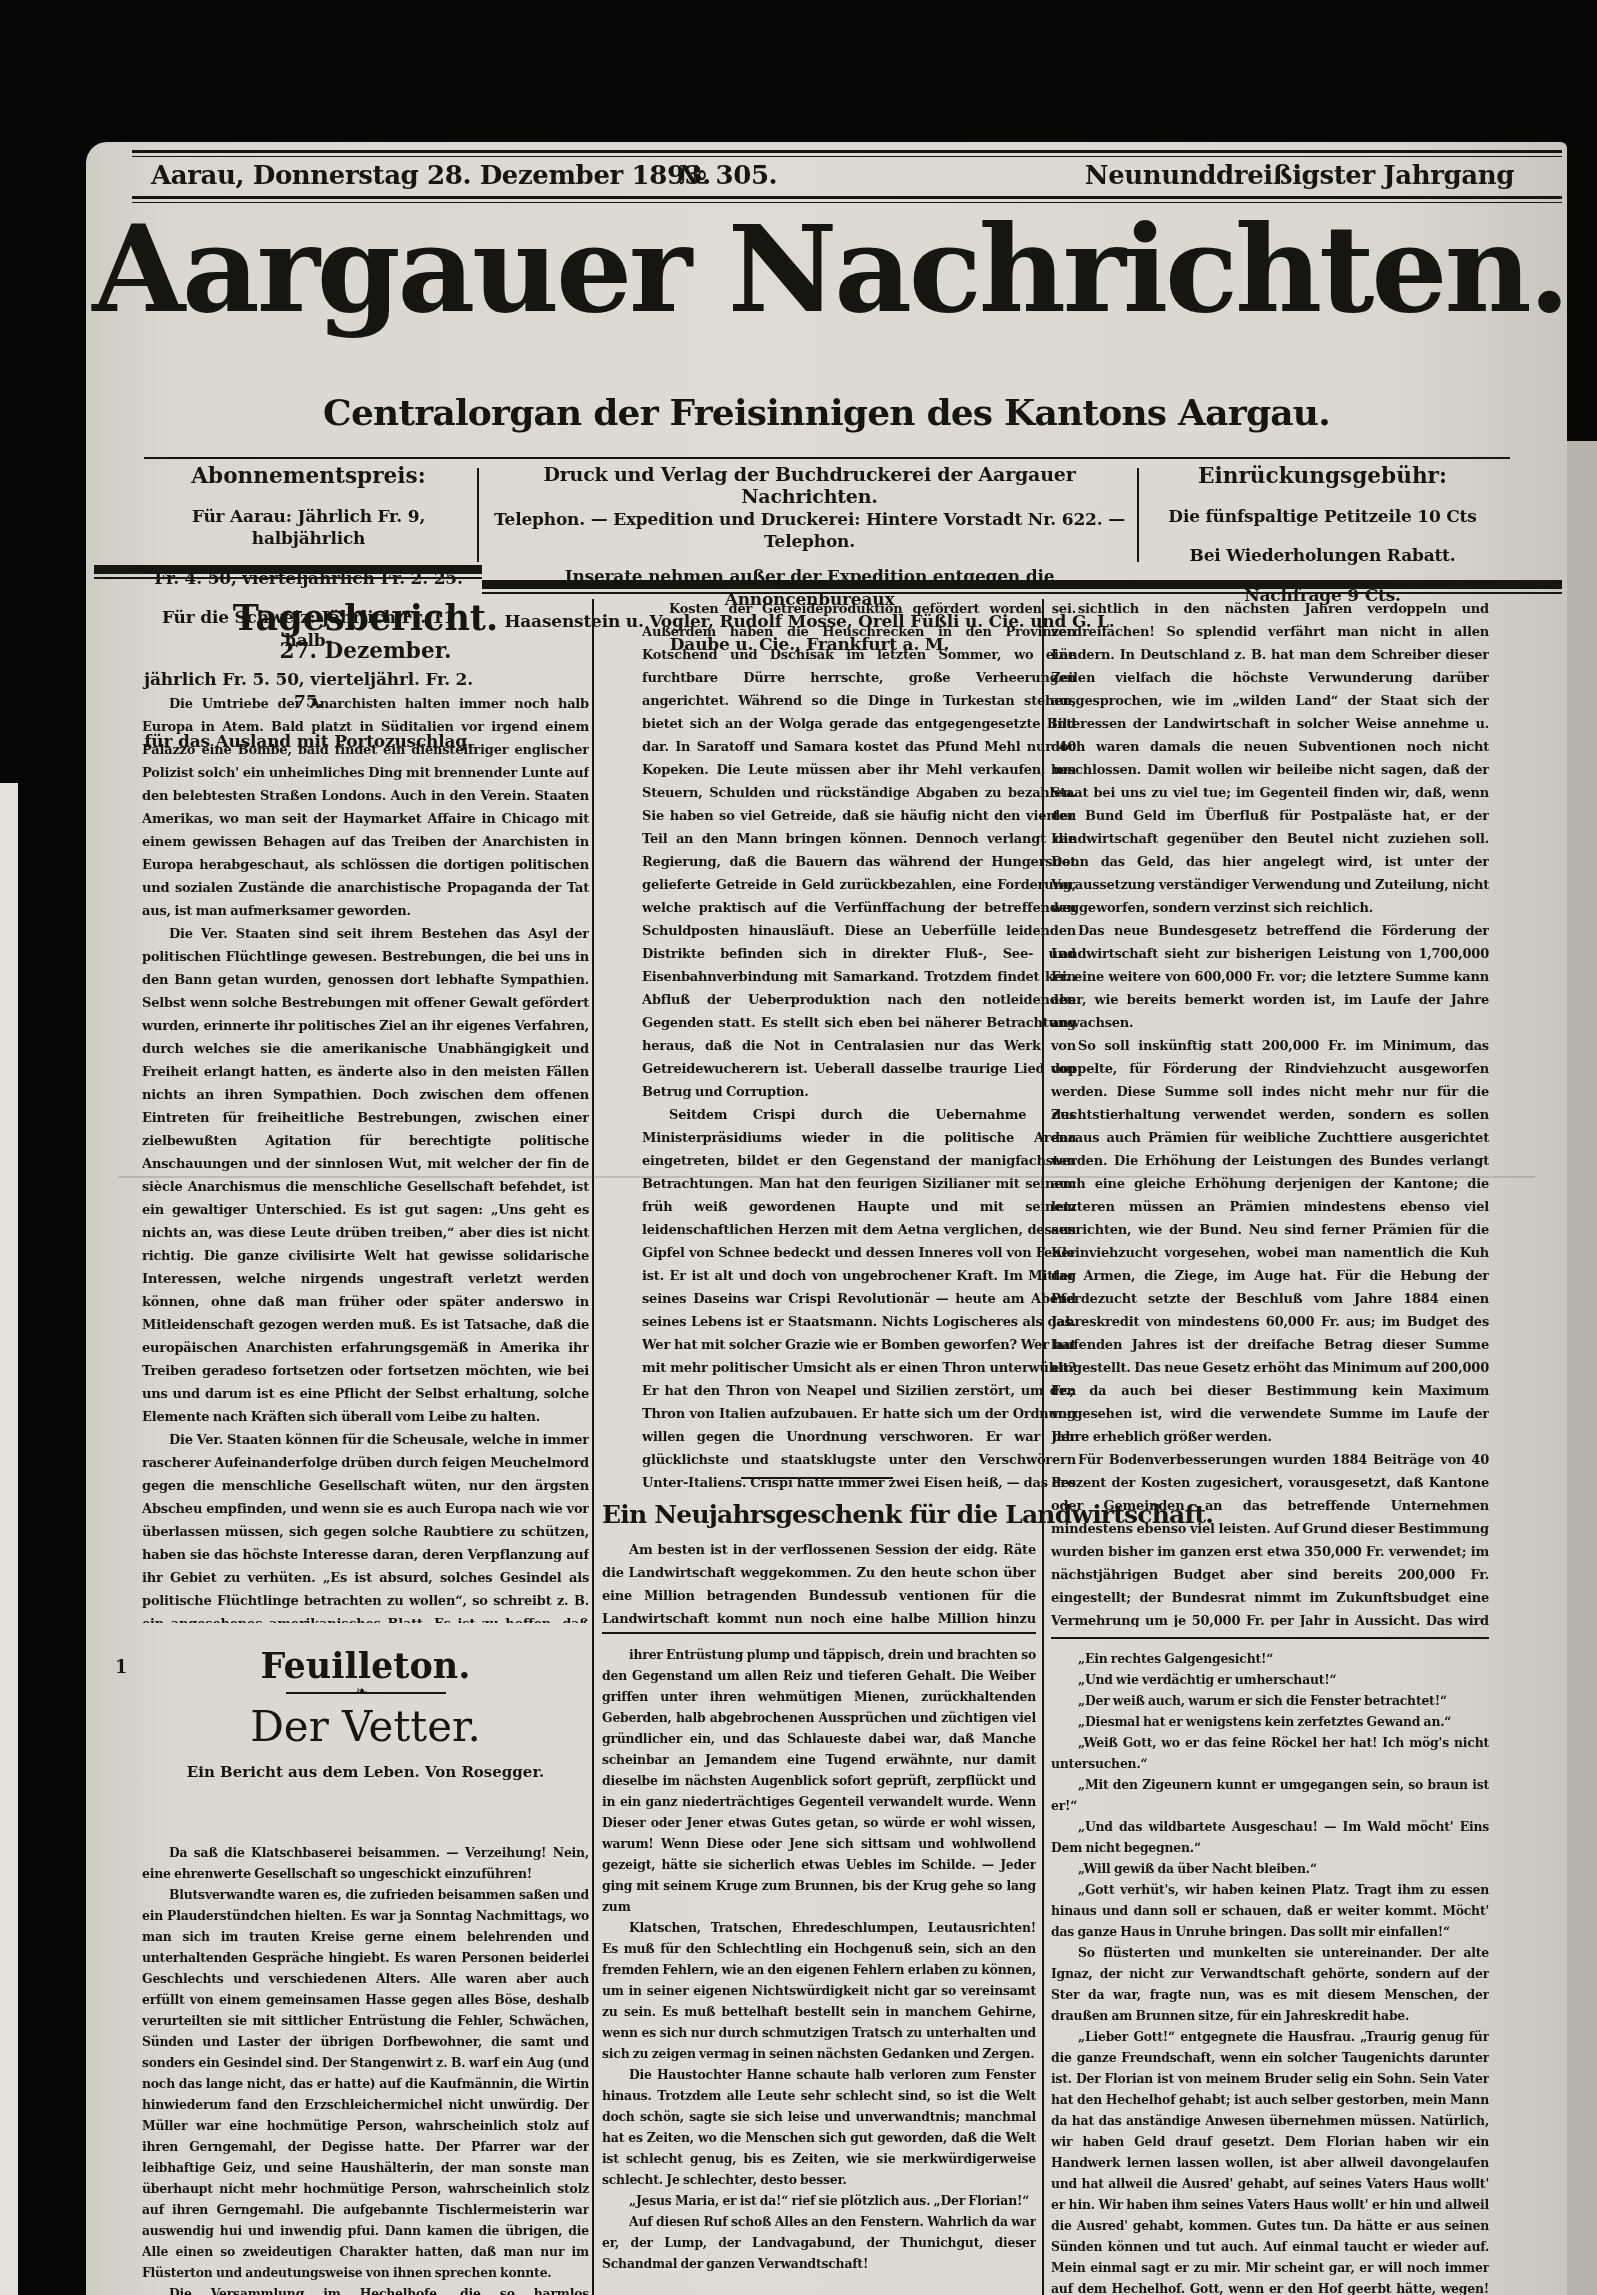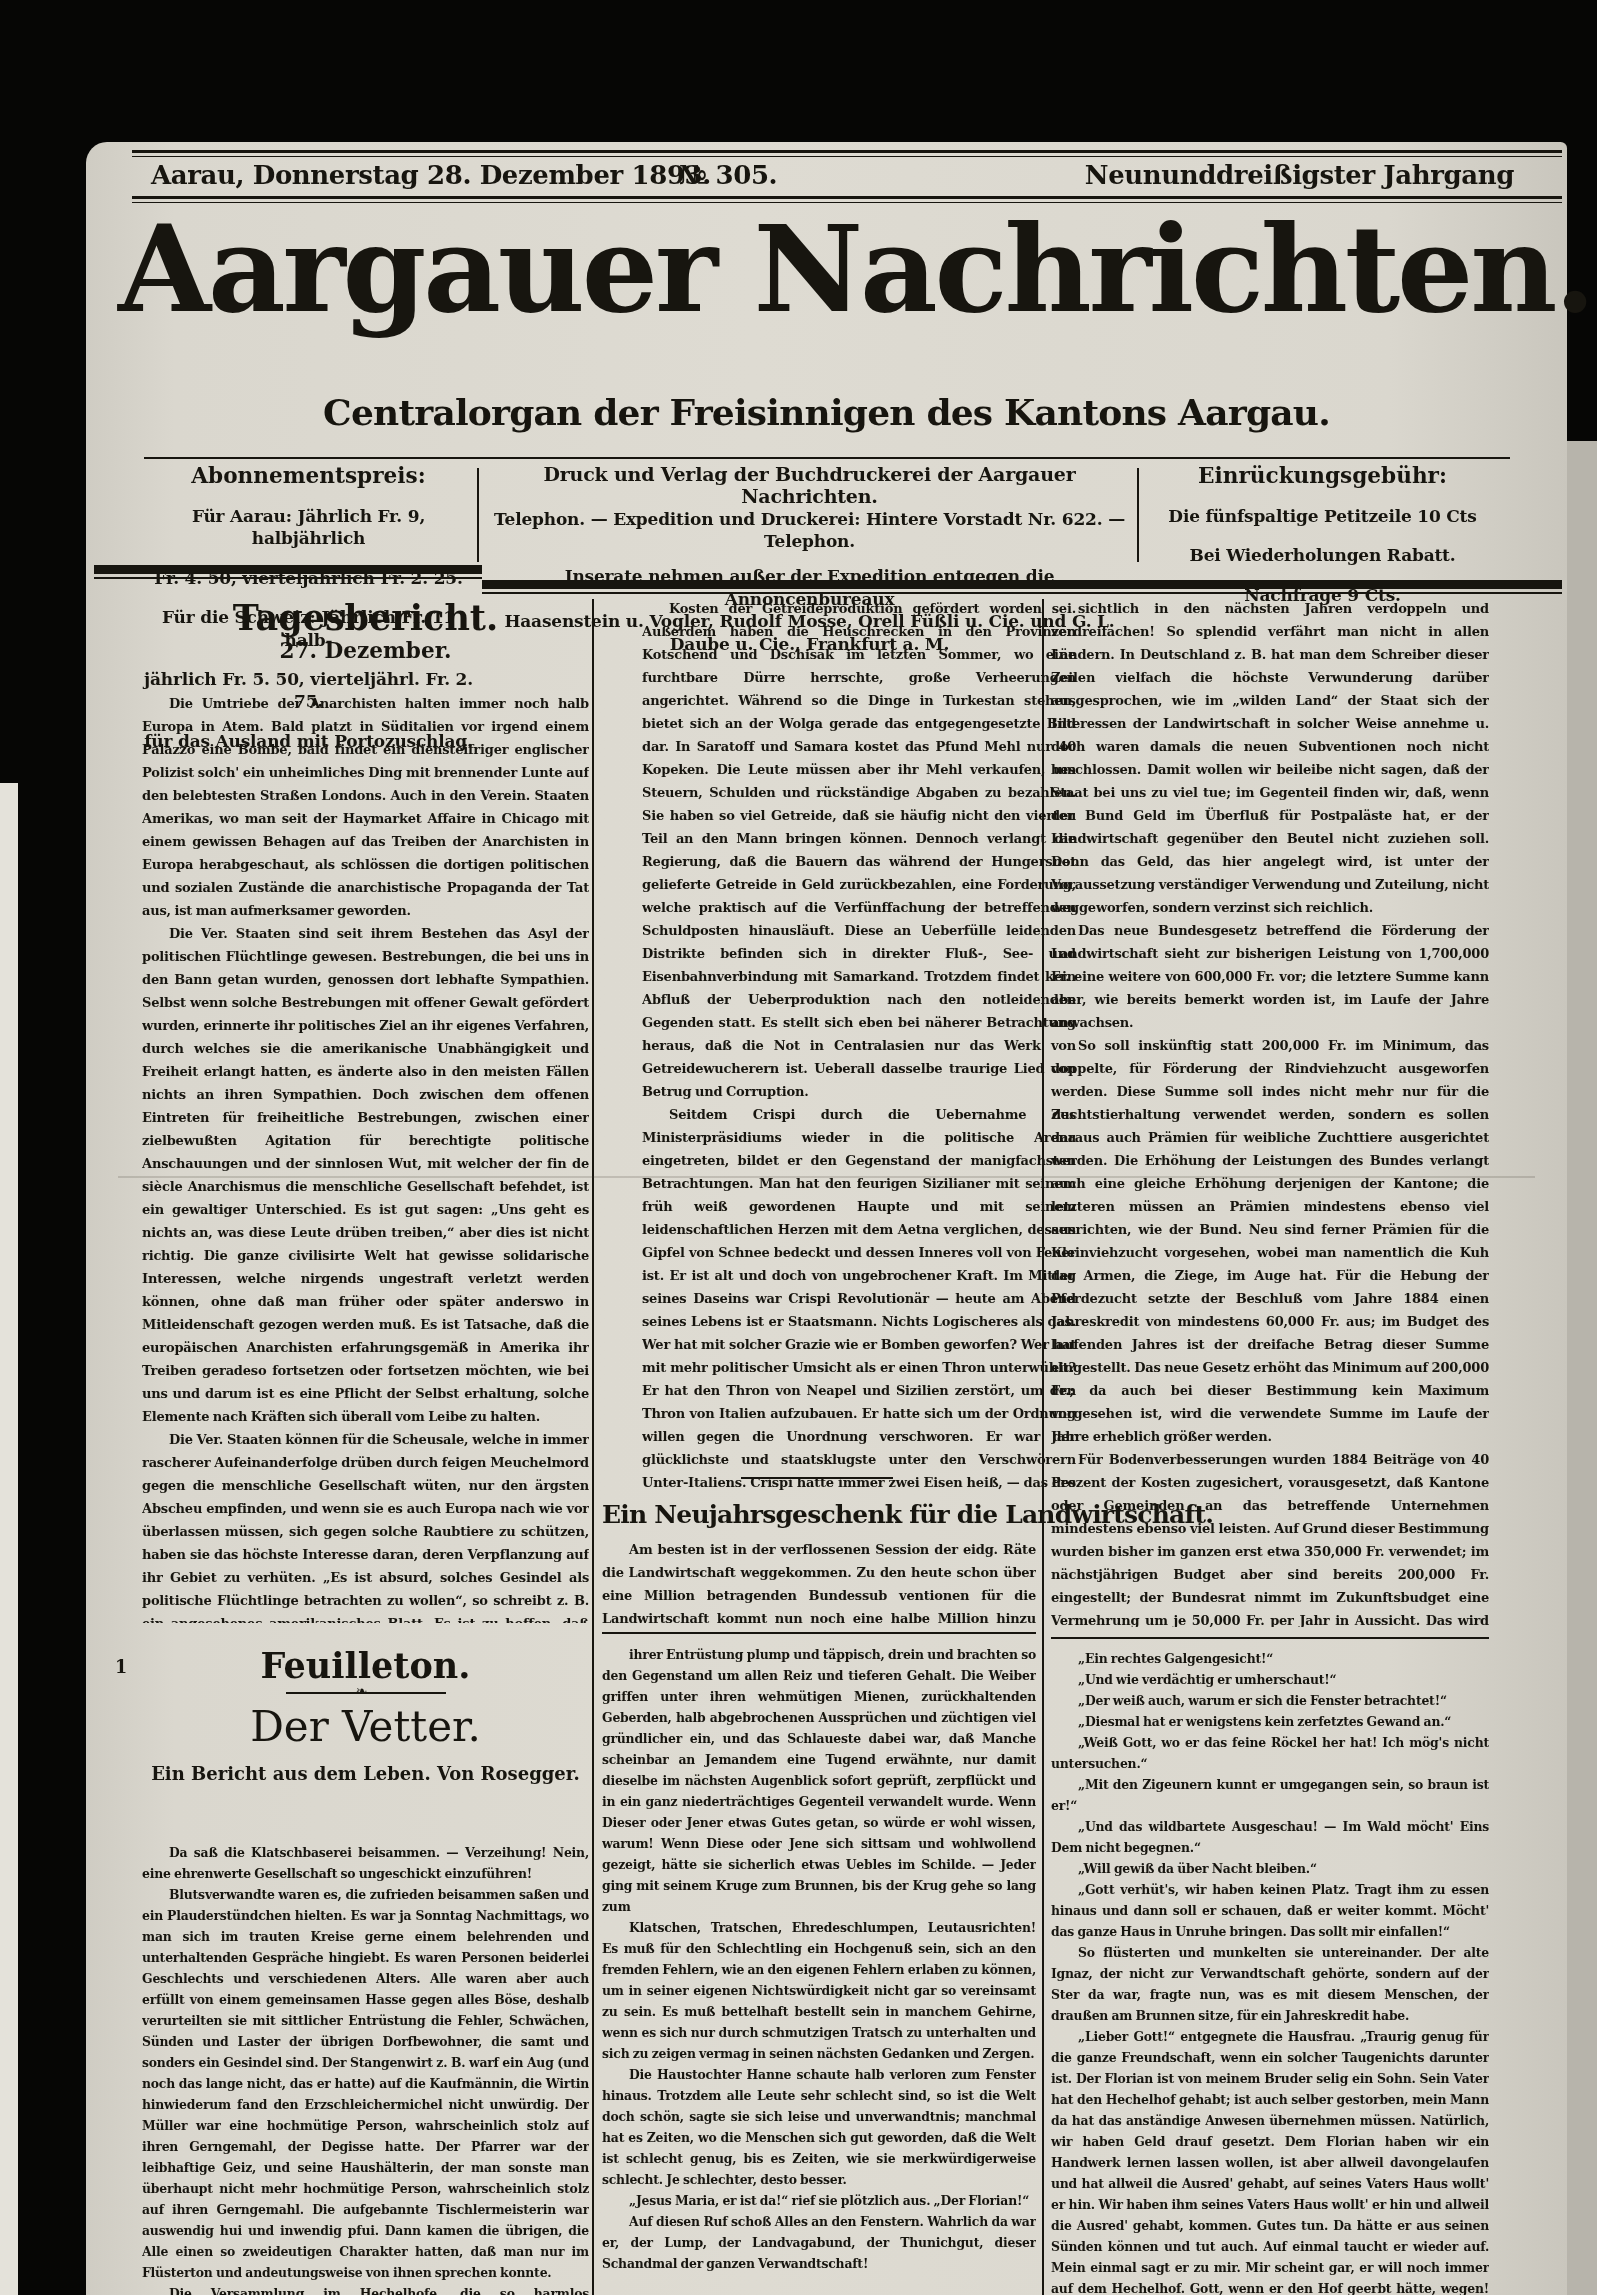--- a/index.html
+++ b/index.html
@@ -6,41 +6,41 @@
   body{width:1597px;height:2295px;position:relative;background:#060605;overflow:hidden;
        font-family:"DejaVu Serif", serif;}
   .paper{position:absolute;left:86px;top:142px;width:1481px;height:2153px;
          background:linear-gradient(90deg,#cfccc3 0%,#dad7ce 6%,#dedbd2 45%,#dad7ce 88%,#c9c6bd 100%);
          border-radius:21px 6.4px 0 0;color:#17150f;}
   .edge-strip{position:absolute;left:1562px;top:441px;width:35px;height:1855px;background:#b7b4ab;}
   .left-sliver{position:absolute;left:0;top:783px;width:17.6px;height:1513px;background:#e4e2da;}
   .crease{position:absolute;left:32px;right:32px;height:2.4px;background:rgba(60,55,45,.18);}
   .rule{position:absolute;background:#17150f;}
   .hdr-text{position:absolute;top:17.6px;height:38px;font-weight:bold;font-size:26px;letter-spacing:-0.4px;}
-  .masthead{position:absolute;left:0;right:0;top:56px;text-align:left;
-            font-size:120px;font-weight:bold;letter-spacing:-3.2px;white-space:nowrap;margin-left:32px;}
+  .masthead{position:absolute;left:0;right:0;top:56px;text-align:right;
+            font-size:120px;font-weight:bold;letter-spacing:-3.2px;white-space:nowrap;}
   .subtitle{position:absolute;left:0;right:0;top:249px;text-align:center;
             font-size:36px;font-weight:bold;letter-spacing:-0.8px;}
   .infocell{position:absolute;top:321px;font-weight:bold;text-align:center;}
   .infocell h4{margin:0 0 3.2px 0;font-size:21.6px;}
   .infocell .ln{font-size:17px;line-height:22.4px;letter-spacing:-0.2px;}
   .col{position:absolute;overflow:hidden;text-align:justify;font-weight:bold;}
   .col p{margin:0;text-indent:27px;}
   .main-text{font-size:13px;line-height:23px;letter-spacing:-0.2px;word-spacing:-0.8px;}
   .feui-text{font-size:12.4px;line-height:21px;letter-spacing:-0.2px;word-spacing:-0.8px;}
   .col-head{font-size:35px;font-weight:bold;text-align:center;letter-spacing:0;}
   .col-date{font-size:21.6px;font-weight:bold;text-align:center;}
   .art-head{position:absolute;font-size:25px;font-weight:bold;text-align:center;letter-spacing:-0.8px;white-space:nowrap;}
   .vdiv{position:absolute;width:2.4px;background:#17150f;}
   .short-dash{position:absolute;height:2.4px;background:#17150f;}
   .feui-label{font-size:35px;font-weight:bold;text-align:center;}
   .feui-orn{width:160px;margin:6.4px auto;border-top:2.4px solid #17150f;position:relative;}
   .feui-orn:after{content:"❧";position:absolute;left:70px;top:-11.2px;font-size:14.4px;}
   .feui-title{font-size:42px;font-weight:normal;text-align:center;margin-top:8px;}
-  .feui-byline{font-size:18px;font-weight:bold;text-align:center;margin-top:11.2px;}
+  .feui-byline{font-size:15px;font-weight:bold;text-align:center;margin-top:11.2px;}
   .footnote-mark{position:absolute;font-size:17.6px;font-weight:bold;}
 </style>
 </head>
 <body>
 
 <div class="left-sliver"></div>
 <div class="edge-strip"></div>
 
 <div class="paper">
 

